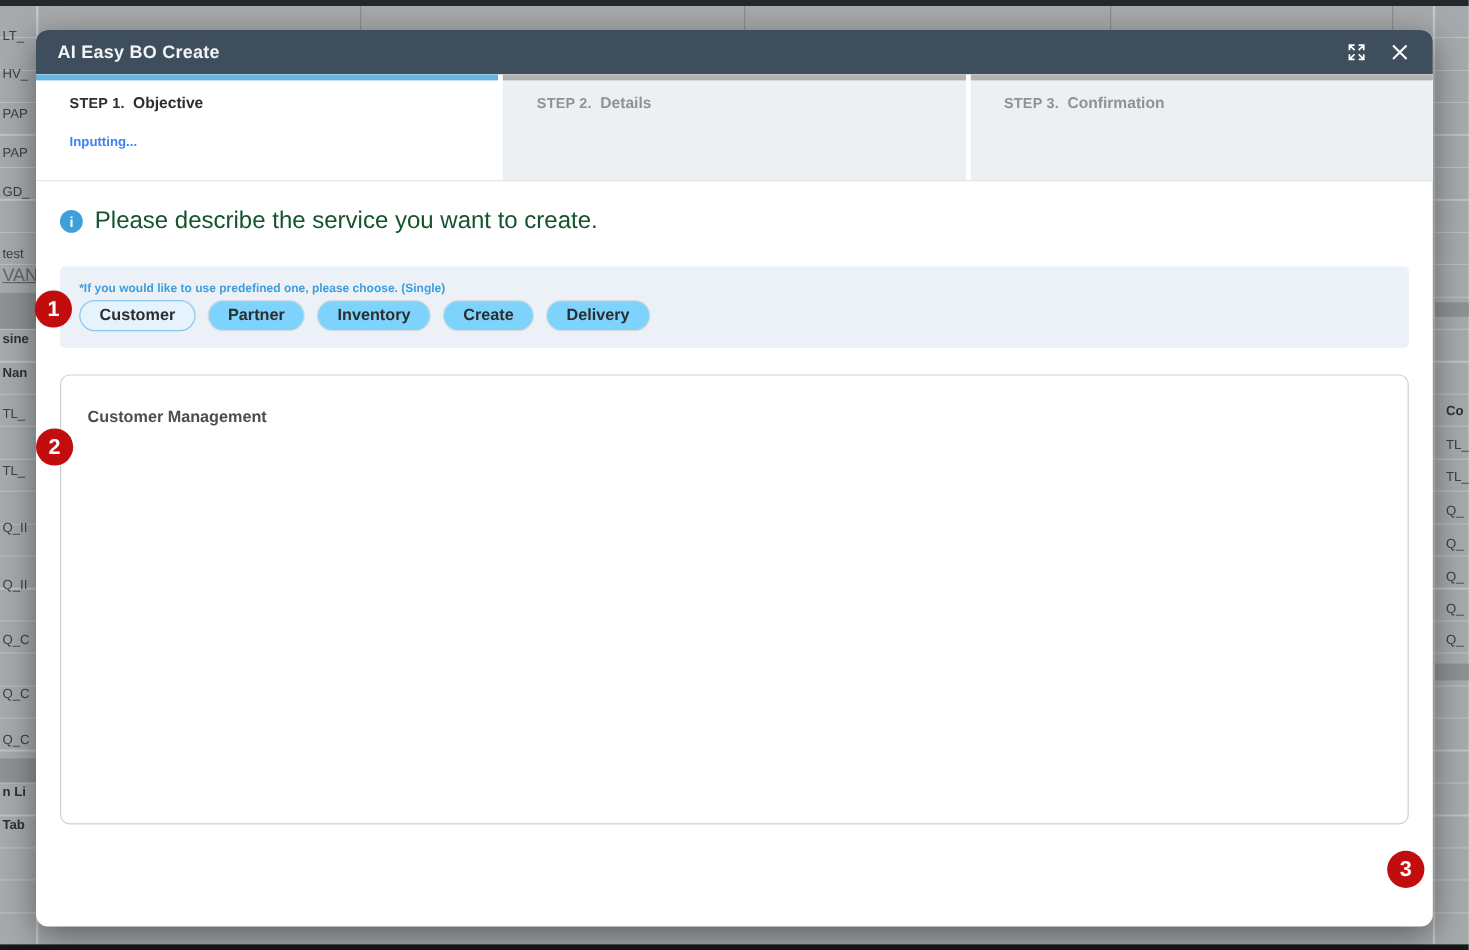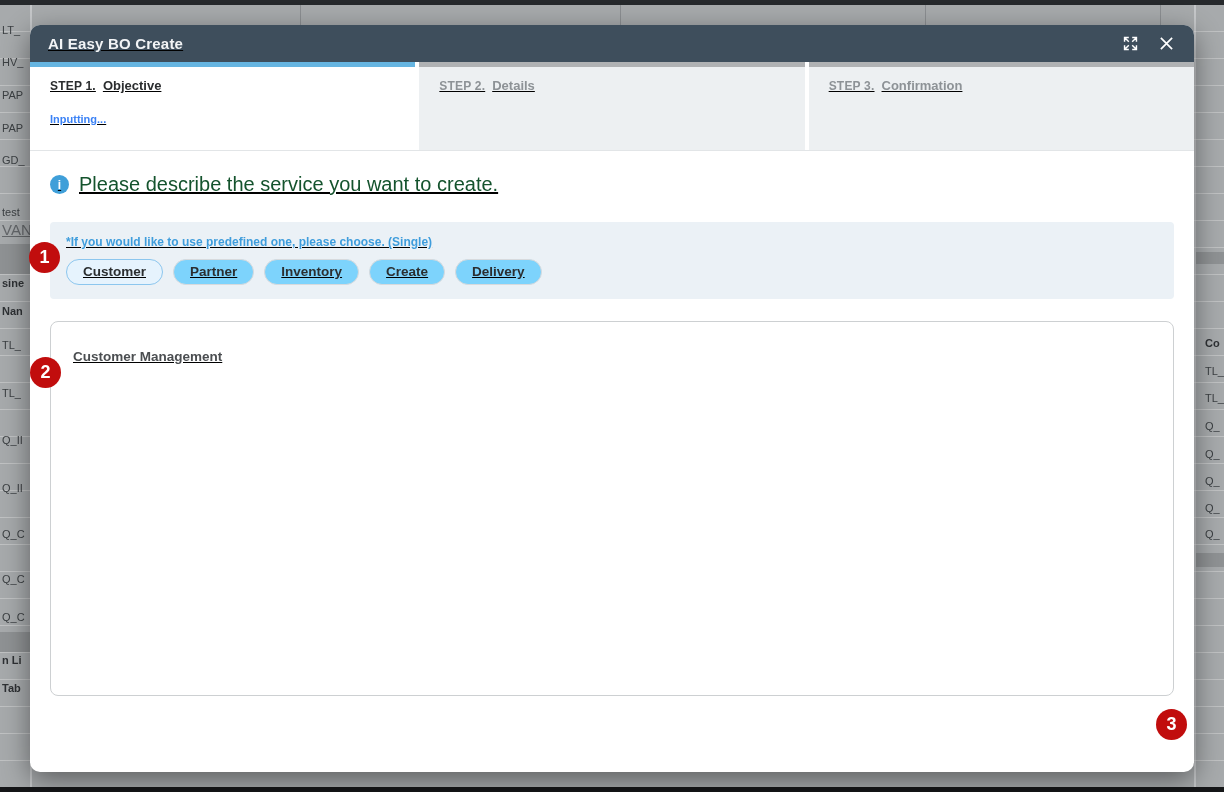--- a/index.html
+++ b/index.html
@@ -27,32 +27,31 @@
   }
   .bg-strip.right .bg-frag{left:9px;}
   .bg-frag.bold{font-weight:bold;color:#2e3134;}
   .bg-frag.small{font-size:15px;color:#64676a;text-decoration:underline;}
 
   
   .modal{
     position:absolute;left:30px;top:25px;width:1164px;height:747px;
     background:#ffffff;border-radius:10px;
     box-shadow:0 8px 28px rgba(0,0,0,.45);
-    text-decoration:underline;
   }
   .modal-header{
     height:37px;background:#3e4e5c;border-radius:10px 10px 0 0;
     display:flex;align-items:center;padding:0 18px;
   }
   .modal-title{color:#f2f4f6;font-size:15px;font-weight:bold;letter-spacing:.2px;flex:1;}
   .header-icon{width:20px;height:20px;display:flex;align-items:center;justify-content:center;cursor:pointer;margin-left:16px;}
 
   
   .steps{display:flex;gap:4px;height:88px;border-bottom:1px solid #e2e5e7;background:#fff;}
-  .step{flex:1;position:relative;padding:16px 0 0 20px;box-sizing:border-box;}
+  .step{flex:1;position:relative;padding:16px 0 0 28px;box-sizing:border-box;}
   .step .bar{position:absolute;top:0;left:0;right:0;height:5px;background:#b0b2b4;}
   .step.active .bar{background:#66b5e1;}
   .step{background:#edf0f2;}
   .step.active{background:#ffffff;}
   .step-title{font-size:13px;font-weight:bold;color:#8d9296;}
   .step.active .step-title{color:#2b2d2f;}
   .step-title .step-no{margin-right:7px;font-size:12px;letter-spacing:.2px;}
   .step-status{margin-top:20px;font-size:11px;color:#3b82f6;font-weight:bold;}
 
   
@@ -60,21 +59,21 @@
   .info-icon{
     width:19px;height:19px;border-radius:50%;background:#3f9fd9;color:#fff;
     font-size:12px;font-weight:bold;display:flex;align-items:center;justify-content:center;flex:0 0 19px;
   }
   .info-text{font-size:20px;color:#14532d;}
 
   .predef-panel{
     margin:26px 20px 0 20px;background:#ebf1f6;border-radius:4px;
     padding:13px 16px 14px 16px;
   }
-  .predef-hint{color:#3f9ddc;font-size:12px;font-weight:bold;margin-bottom:10px;}
+  .predef-hint{color:#3f9ddc;font-size:10px;font-weight:bold;margin-bottom:4px;}
   .chips{display:flex;gap:10px;}
   .chip{
     background:#7dd3fc;border:1.5px solid #d7dadd;border-radius:15px;
     padding:4px 16px 5px 16px;font-size:13.5px;font-weight:bold;color:#2b2e30;cursor:pointer;
   }
   .chip.selected{background:#e6f3fd;border-color:#8cc6ee;}
 
   .desc-input{
     display:block;box-sizing:border-box;
     margin:22px 20px 0 20px;width:1124px;height:375px;

